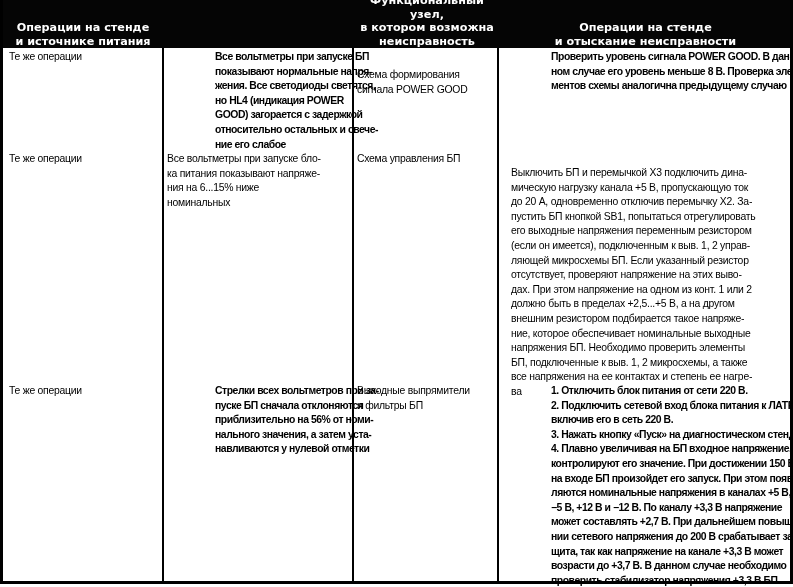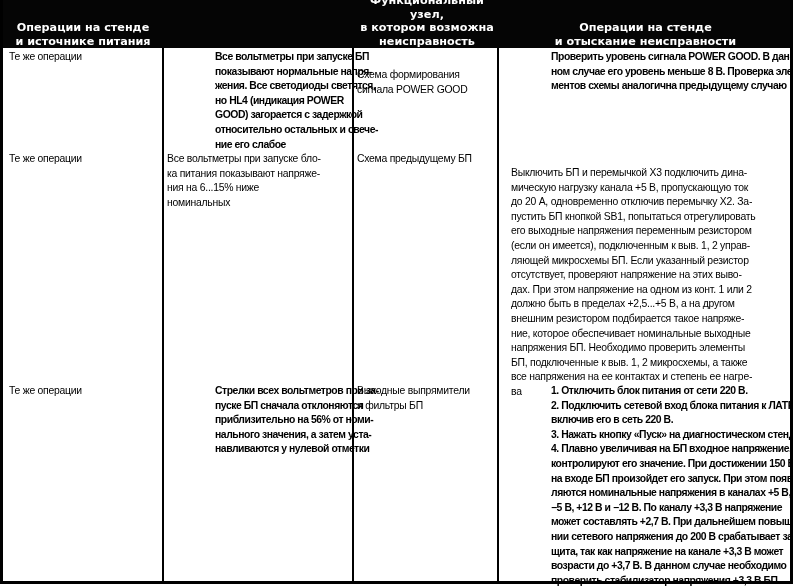--- a/index.html
+++ b/index.html
@@ -62,21 +62,21 @@
 ном случае его уровень меньше 8 В. Проверка эле-
 ментов схемы аналогична предыдущему случаю</div>
   </div>
 
   <div>
     <div class="cell" style="left:6px;top:152px;width:150px;">Те же операции</div>
     <div class="cell" style="left:164px;top:152px;width:184px;">Все вольтметры при запуске бло-
 ка питания показывают напряже-
 ния на 6...15% ниже
 номинальных</div>
-    <div class="cell" style="left:354px;top:152px;width:138px;">Схема предыдущему БП</div>
+    <div class="cell" style="left:354px;top:152px;width:138px;">Схема управления БП</div>
     <div class="cell" style="left:508px;top:166px;width:286px;">Выключить БП и перемычкой Х3 подключить дина-
 мическую нагрузку канала +5 В, пропускающую ток
 до 20 А, одновременно отключив перемычку Х2. За-
 пустить БП кнопкой SB1, попытаться отрегулировать
 его выходные напряжения переменным резистором
 (если он имеется), подключенным к выв. 1, 2 управ-
 ляющей микросхемы БП. Если указанный резистор
 отсутствует, проверяют напряжение на этих выво-
 дах. При этом напряжение на одном из конт. 1 или 2
 должно быть в пределах +2,5...+5 В, а на другом

